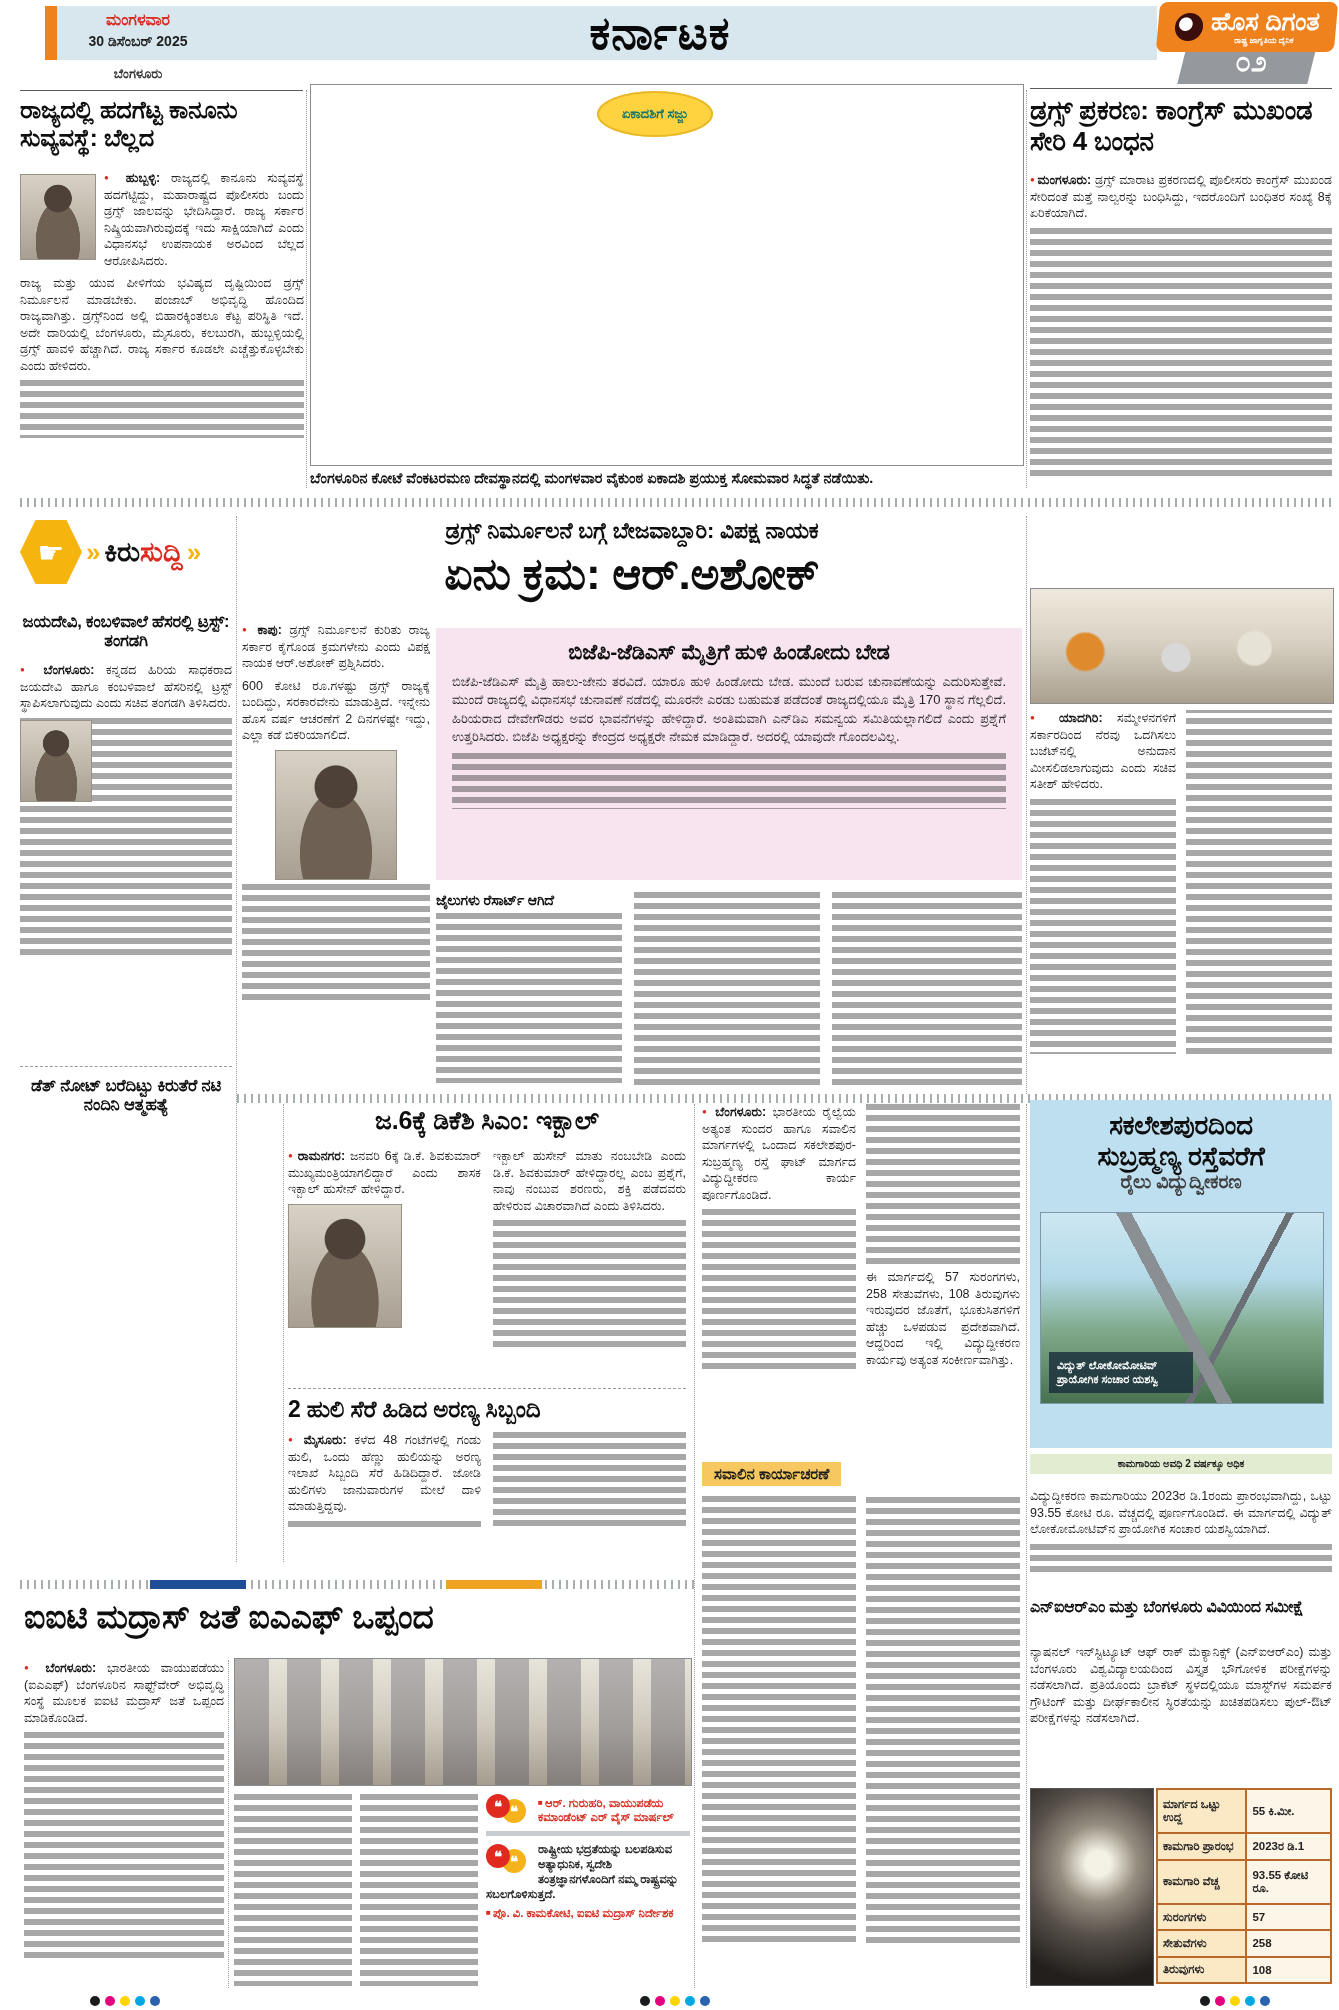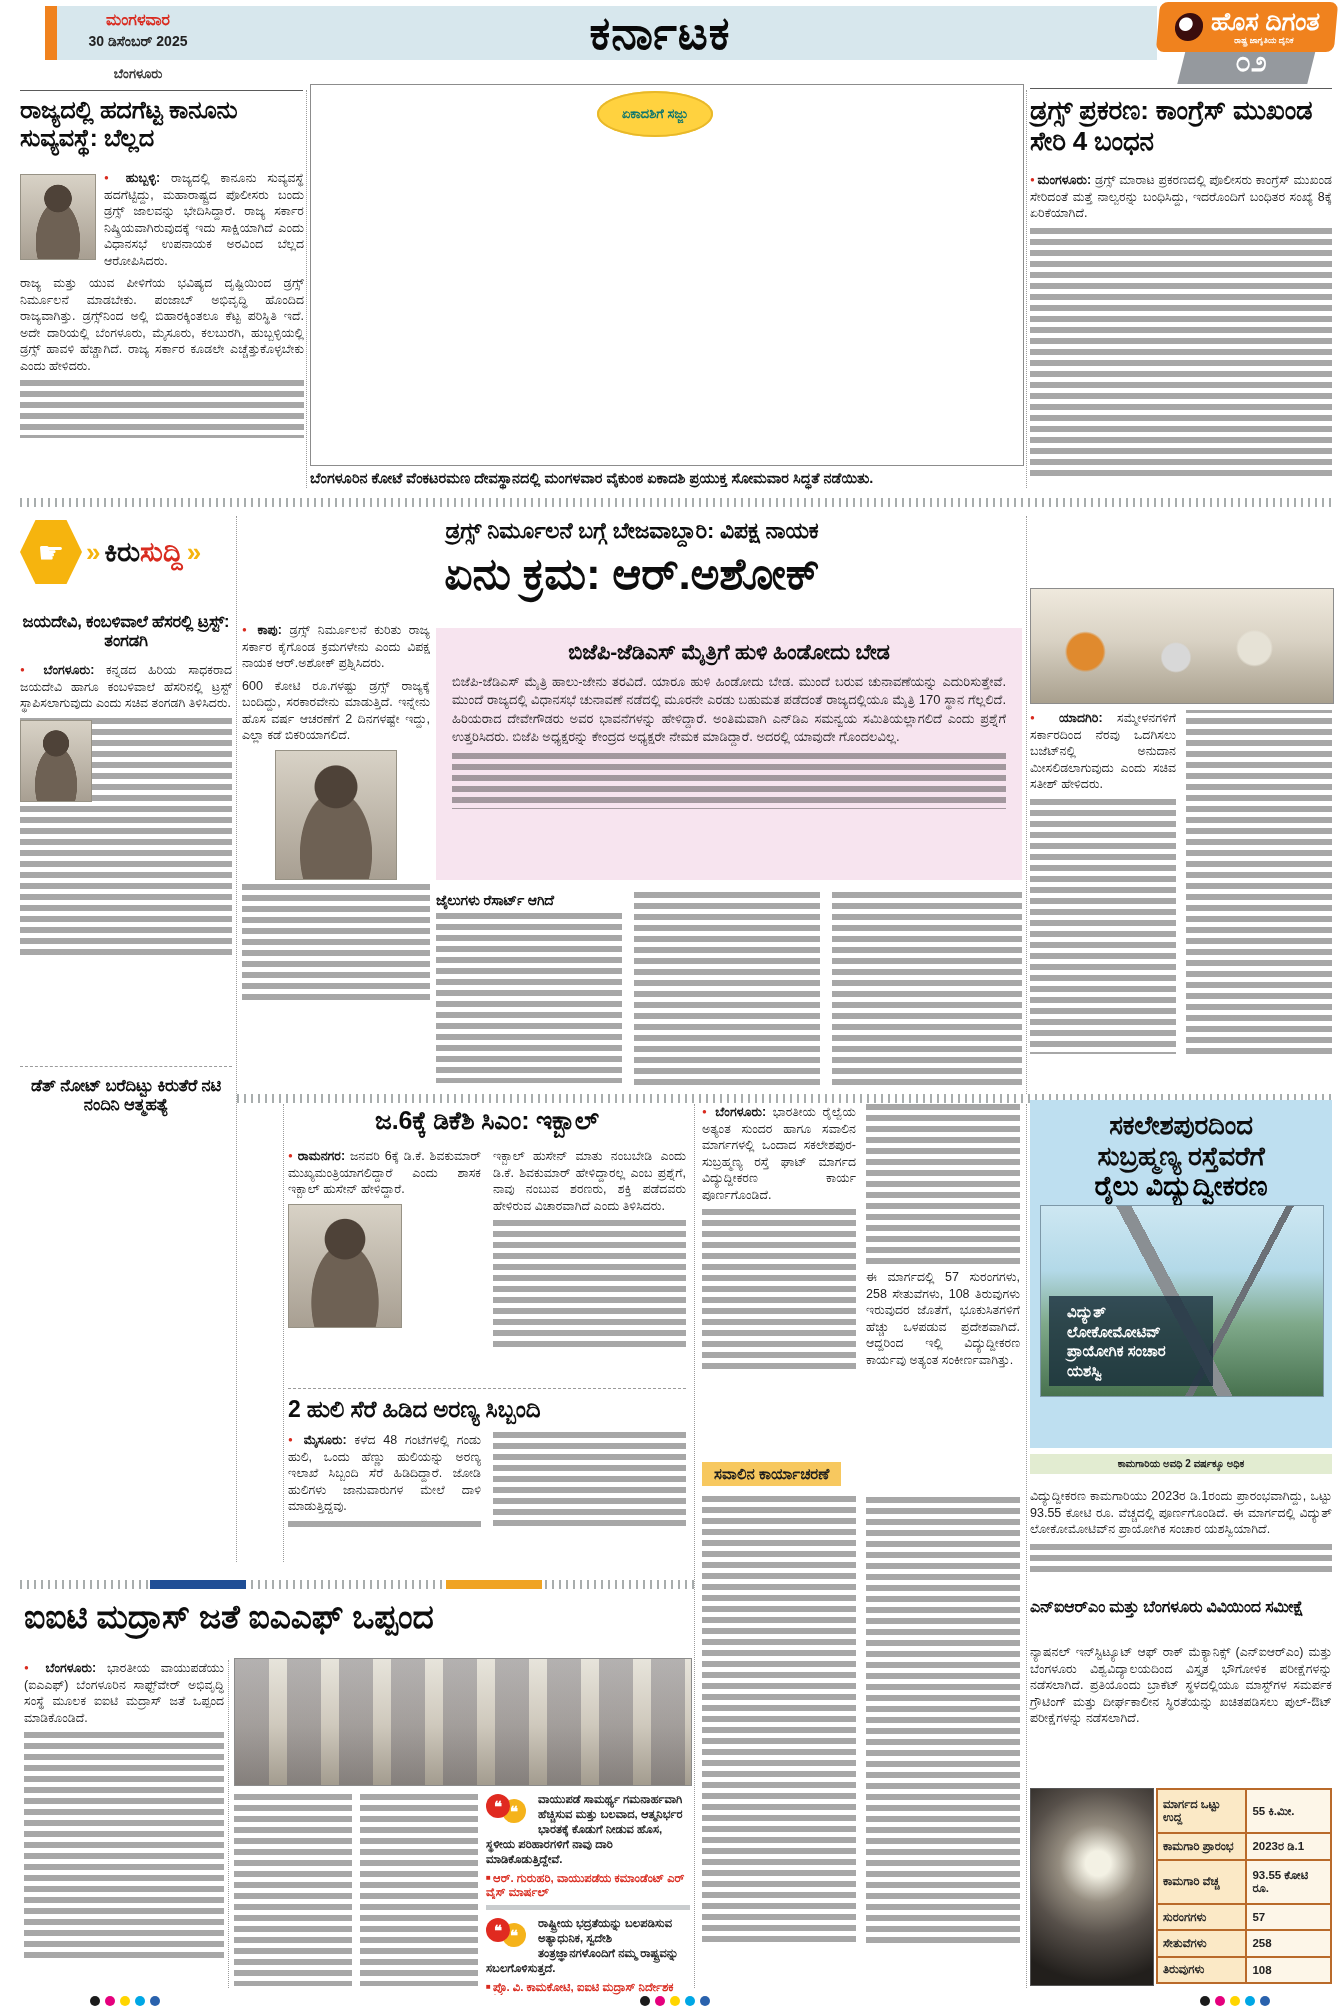--- a/index.html
+++ b/index.html
@@ -63,21 +63,21 @@
   .qicon{position:relative;width:46px;height:30px;float:left;margin:2px 6px 0 0;}
   .qc{position:absolute;width:24px;height:24px;border-radius:50%;color:#fff;
       font-size:15px;font-weight:900;text-align:center;line-height:26px;}
   .qc.red{left:0;top:0;background:#e02a20;z-index:2;}
   .qc.yel{left:16px;top:5px;background:#f5b31b;z-index:1;}
   .qc::after{content:"❝";}
   .qtext{font-size:11.5px;line-height:1.3;font-weight:700;color:#222;text-align:left;}
   .attr{color:#d92b1f;font-weight:800;font-size:11.5px;line-height:1.25;margin-top:4px;}
   .attr::before{content:"■ ";font-size:8px;vertical-align:2px;}
   .bb-cap{position:absolute;left:8px;bottom:10px;width:128px;background:rgba(22,42,58,.78);
-          color:#fff;font-weight:700;font-size:15px;line-height:1.3;padding:6px 18px;}
+          color:#fff;font-weight:700;font-size:11px;line-height:1.3;padding:6px 8px;}
   .dot{display:inline-block;width:10px;height:10px;border-radius:50%;margin-right:5px;}
   .eye{width:28px;height:28px;border-radius:50%;background:radial-gradient(circle at 38% 40%,#fff 0 26%,#3b0d0d 30%);flex:0 0 auto;}
 </style>
 </head>
 <body>
 
 <div id="paper">
 
   <div class="abs" style="left:45px;top:6px;width:1112px;height:54px;background:#d7e7ed;"></div>
   <div class="abs" style="left:45px;top:6px;width:12px;height:54px;background:#f0821e;"></div>
@@ -215,21 +215,21 @@
   </div>
   <div class="abs yellowhead" style="left:702px;top:1462px;font-size:15px;">ಸವಾಲಿನ ಕಾರ್ಯಾಚರಣೆ</div>
   <div class="abs body-txt" style="left:702px;top:1496px;width:318px;height:492px;column-count:2;column-gap:10px;">
     <div class="fill" style="height:900px;"></div>
   </div>
 
   <div class="abs vrule" style="left:1026px;top:1104px;height:884px;"></div>
   <div class="abs bluebox" style="left:1030px;top:1100px;width:302px;height:348px;padding:10px 10px 0 10px;box-sizing:border-box;">
     <div class="hl center" style="font-size:26px;">ಸಕಲೇಶಪುರದಿಂದ</div>
     <div class="hl center" style="font-size:26px;">ಸುಬ್ರಹ್ಮಣ್ಯ ರಸ್ತೆವರೆಗೆ</div>
-    <div class="hl center" style="font-size:27px;color:#000000;margin-bottom:2px;">ರೈಲು ವಿದ್ಯುದ್ವೀಕರಣ</div>
+    <div class="hl center" style="font-size:19px;color:#404040;margin-bottom:18px;">ರೈಲು ವಿದ್ಯುದ್ವೀಕರಣ</div>
     <div class="ph-crane" style="position:relative;width:100%;height:190px;border:1px solid #7d98a8;">
       <div class="bb-cap">ವಿದ್ಯುತ್ ಲೋಕೋಮೋಟಿವ್ ಪ್ರಾಯೋಗಿಕ ಸಂಚಾರ ಯಶಸ್ವಿ</div>
     </div>
   </div>
 
   <div class="abs greenband" style="left:1030px;top:1454px;width:302px;padding:4px 0;font-size:10px;">ಕಾಮಗಾರಿಯ ಅವಧಿ 2 ವರ್ಷಕ್ಕೂ ಅಧಿಕ</div>
   <div class="abs body-txt" style="left:1030px;top:1488px;width:302px;height:106px;">
     <p>ವಿದ್ಯುದ್ದೀಕರಣ ಕಾಮಗಾರಿಯು 2023ರ ಡಿ.1ರಂದು ಪ್ರಾರಂಭವಾಗಿದ್ದು, ಒಟ್ಟು 93.55 ಕೋಟಿ ರೂ. ವೆಚ್ಚದಲ್ಲಿ ಪೂರ್ಣಗೊಂಡಿದೆ. ಈ ಮಾರ್ಗದಲ್ಲಿ ವಿದ್ಯುತ್ ಲೋಕೋಮೋಟಿವ್‌ನ ಪ್ರಾಯೋಗಿಕ ಸಂಚಾರ ಯಶಸ್ವಿಯಾಗಿದೆ.</p>
     <div class="fill" style="height:28px;"></div>
   </div>
@@ -290,21 +290,20 @@
   <div class="abs body-txt" style="left:360px;top:1794px;width:118px;height:196px;">
     <div class="fill" style="height:192px;"></div>
   </div>
 
   <div class="abs" style="left:486px;top:1792px;width:204px;height:198px;">
     <div style="overflow:hidden;">
       <span class="qicon">
         <span class="qc red"></span>
           <span class="qc yel"></span>
       </span>
-      <div class="qtext">ವಾಯುಪಡೆ ಸಾಮರ್ಥ್ಯ ಗಮನಾರ್ಹವಾಗಿ ಹೆಚ್ಚಿಸುವ ಮತ್ತು ಬಲವಾದ, ಆತ್ಮನಿರ್ಭರ ಭಾರತಕ್ಕೆ ಕೊಡುಗೆ ನೀಡುವ ಹೊಸ, ಸ್ಥಳೀಯ ಪರಿಹಾರಗಳಿಗೆ ನಾವು ದಾರಿ ಮಾಡಿಕೊಡುತ್ತಿದ್ದೇವೆ.</div>
       <div class="attr">ಆರ್. ಗುರುಹರಿ, ವಾಯುಪಡೆಯ ಕಮಾಂಡೆಂಟ್ ಎರ್ ವೈಸ್ ಮಾರ್ಷಲ್</div>
     </div>
     <div style="height:5px;background:#c9ccce;margin:6px 0;"></div>
     <div style="overflow:hidden;">
       <span class="qicon">
         <span class="qc red"></span>
           <span class="qc yel"></span>
       </span>
       <div class="qtext">ರಾಷ್ಟ್ರೀಯ ಭದ್ರತೆಯನ್ನು ಬಲಪಡಿಸುವ ಅತ್ಯಾಧುನಿಕ, ಸ್ವದೇಶಿ ತಂತ್ರಜ್ಞಾನಗಳೊಂದಿಗೆ ನಮ್ಮ ರಾಷ್ಟ್ರವನ್ನು ಸಬಲಗೊಳಿಸುತ್ತದೆ.</div>
       <div class="attr">ಪ್ರೊ. ವಿ. ಕಾಮಕೋಟಿ, ಐಐಟಿ ಮದ್ರಾಸ್ ನಿರ್ದೇಶಕ</div>

